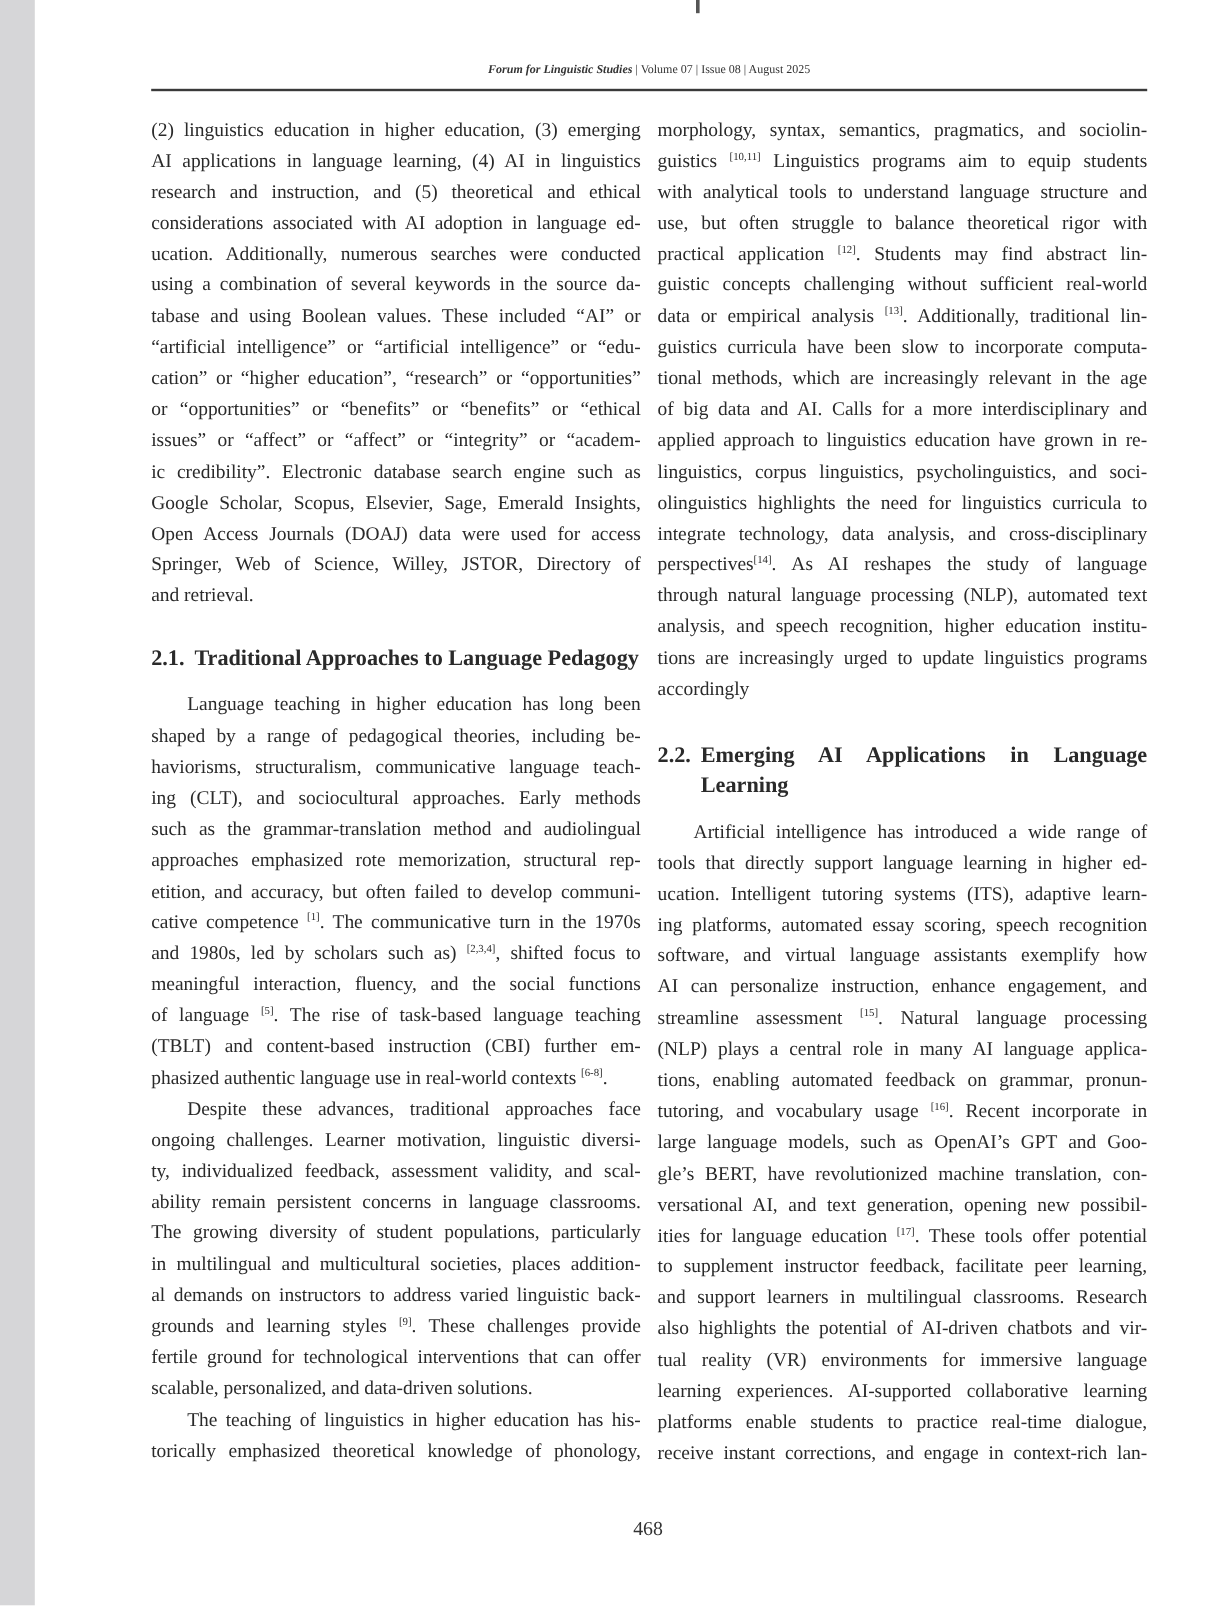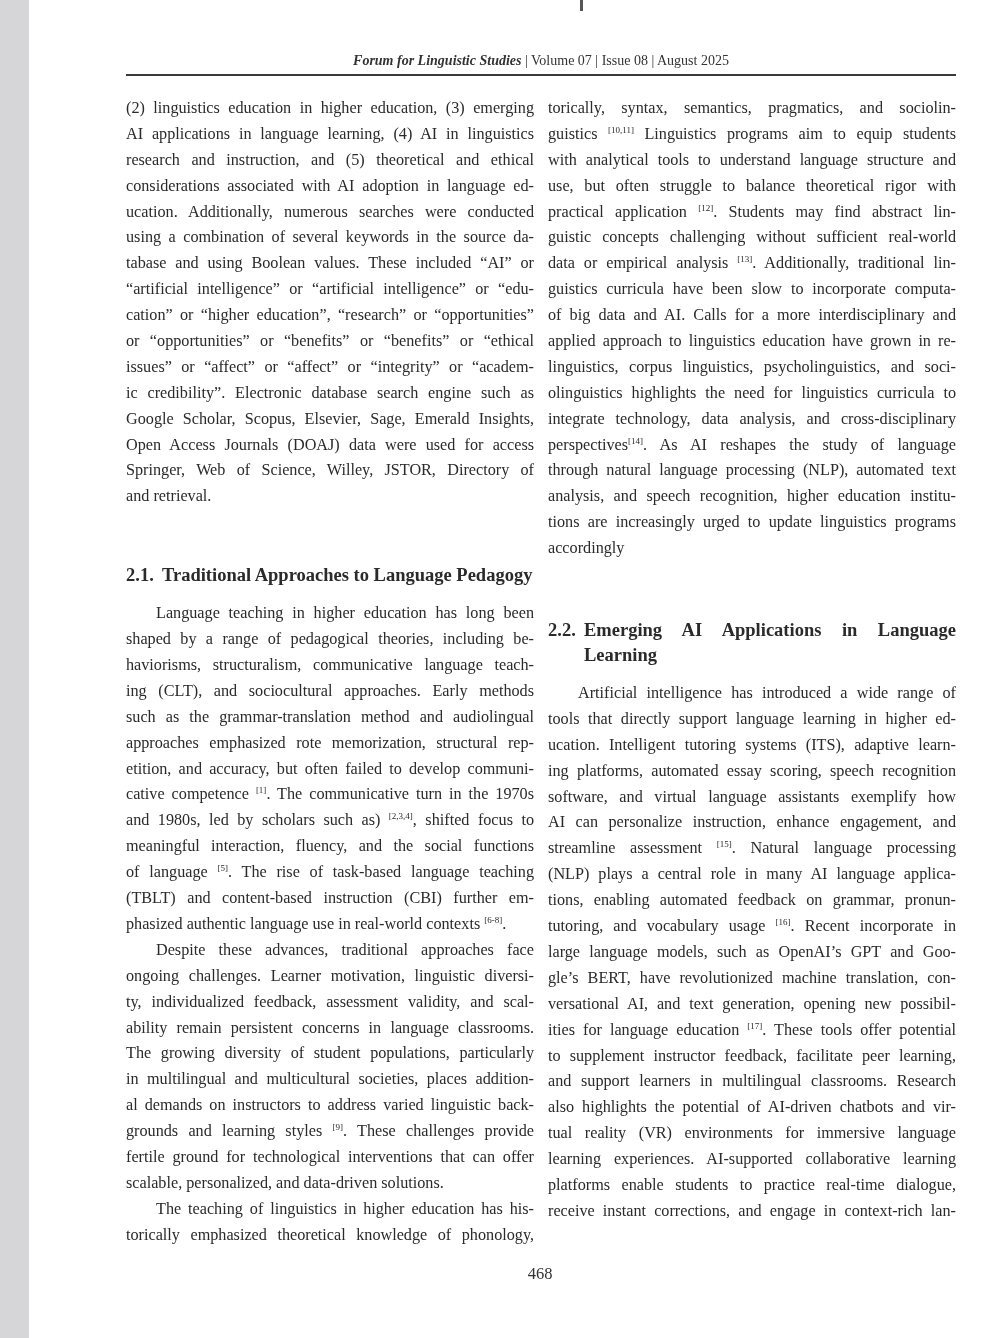--- a/index.html
+++ b/index.html
@@ -6,38 +6,37 @@
   body {
     width: 1004px; height: 1338px; position: relative; overflow: hidden;
     background: #ffffff;
     font-family: "Liberation Serif", "DejaVu Serif", serif;
     color: #2a2a2a;
   }
   .left-bar { position: absolute; left: 0; top: 0; width: 29px; height: 1338px; background: #d6d6d8; }
   .top-mark { position: absolute; left: 580px; top: 0; width: 3px; height: 11px; background: #555; }
   .running-header {
     position: absolute; left: 126px; width: 830px; top: 53px;
-    text-align: center; font-size: 14px; color: #333;
+    text-align: center; font-size: 10px; color: #333;
   }
   .running-header .journal { font-style: italic; font-weight: bold; }
   .header-rule { position: absolute; left: 126px; top: 74px; width: 830px; height: 2px; background: #3a3a3a; }
   .col { position: absolute; top: 96px; width: 408px; }
   .col-left { left: 126px; }
   .col-right { left: 548px; }
   .line {
     height: 25.9px; line-height: 25.9px; font-size: 16.2px;
     text-align: justify; text-align-last: justify; white-space: nowrap; overflow: visible;
   }
   .line.last { text-align-last: left; }
   .line.indent { padding-left: 30px; }
   sup { font-size: 9px; line-height: 0; vertical-align: 6px; }
   .heading {
     font-weight: bold; font-size: 18.5px; line-height: 25px; color: #2a2a2a;
     display: flex;
-    margin-top: 26px;
   }
   .heading .num { flex: 0 0 auto; width: 36px; }
   .heading .txt { flex: 1; text-align: justify; text-align-last: left; }
   .page-number { position: absolute; left: 0; width: 1080px; top: 1264px; text-align: center; font-size: 16.5px; color: #333; }
 </style>
 </head>
 <body>
 
 <div class="left-bar"></div>
 <div class="top-mark"></div>
@@ -100,28 +99,29 @@
       <div class="line last"><span>scalable, personalized, and data-driven solutions.</span></div>
     </div>
   <div id="left-p3">
       <div class="line indent"><span>The teaching of linguistics in higher education has his-</span></div>
       <div class="line"><span>torically emphasized theoretical knowledge of phonology,</span></div>
     </div>
 </div>
 
 <div class="col col-right">
   <div id="right-p1">
-      <div class="line"><span>torically, syntax, semantics, pragmatics, and sociolin-</span></div>
+      <div class="line"><span>morphology, syntax, semantics, pragmatics, and sociolin-</span></div>
       <div class="line"><span>guistics </span><sup>[10,11]</sup><span> Linguistics programs aim to equip students</span></div>
       <div class="line"><span>with analytical tools to understand language structure and</span></div>
       <div class="line"><span>use, but often struggle to balance theoretical rigor with</span></div>
       <div class="line"><span>practical application </span><sup>[12]</sup><span>. Students may find abstract lin-</span></div>
       <div class="line"><span>guistic concepts challenging without sufficient real-world</span></div>
       <div class="line"><span>data or empirical analysis </span><sup>[13]</sup><span>. Additionally, traditional lin-</span></div>
       <div class="line"><span>guistics curricula have been slow to incorporate computa-</span></div>
+      <div class="line"><span>tional methods, which are increasingly relevant in the age</span></div>
       <div class="line"><span>of big data and AI. Calls for a more interdisciplinary and</span></div>
       <div class="line"><span>applied approach to linguistics education have grown in re-</span></div>
       <div class="line"><span>linguistics, corpus linguistics, psycholinguistics, and soci-</span></div>
       <div class="line"><span>olinguistics highlights the need for linguistics curricula to</span></div>
       <div class="line"><span>integrate technology, data analysis, and cross-disciplinary</span></div>
       <div class="line"><span>perspectives</span><sup>[14]</sup><span>. As AI reshapes the study of language</span></div>
       <div class="line"><span>through natural language processing (NLP), automated text</span></div>
       <div class="line"><span>analysis, and speech recognition, higher education institu-</span></div>
       <div class="line"><span>tions are increasingly urged to update linguistics programs</span></div>
       <div class="line last"><span>accordingly</span></div>

